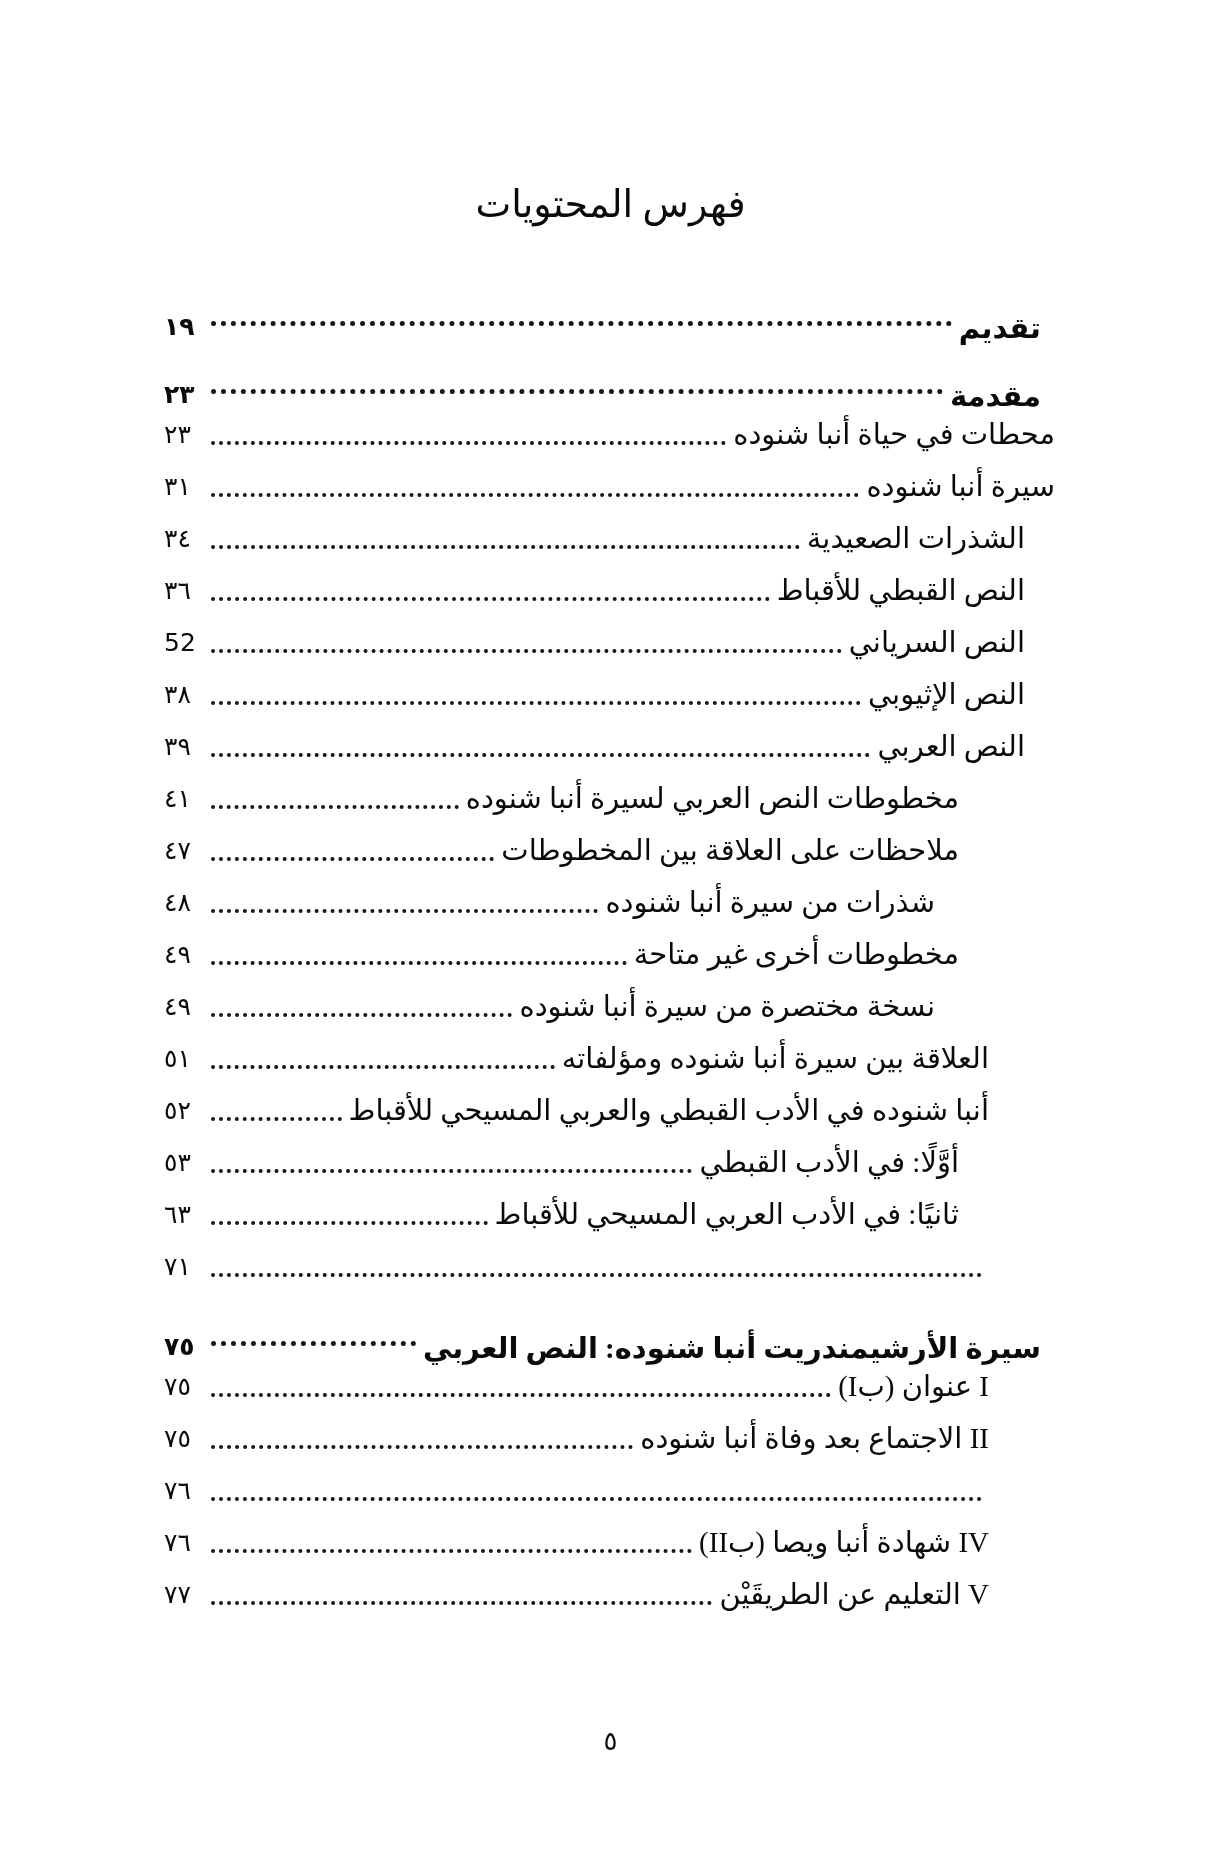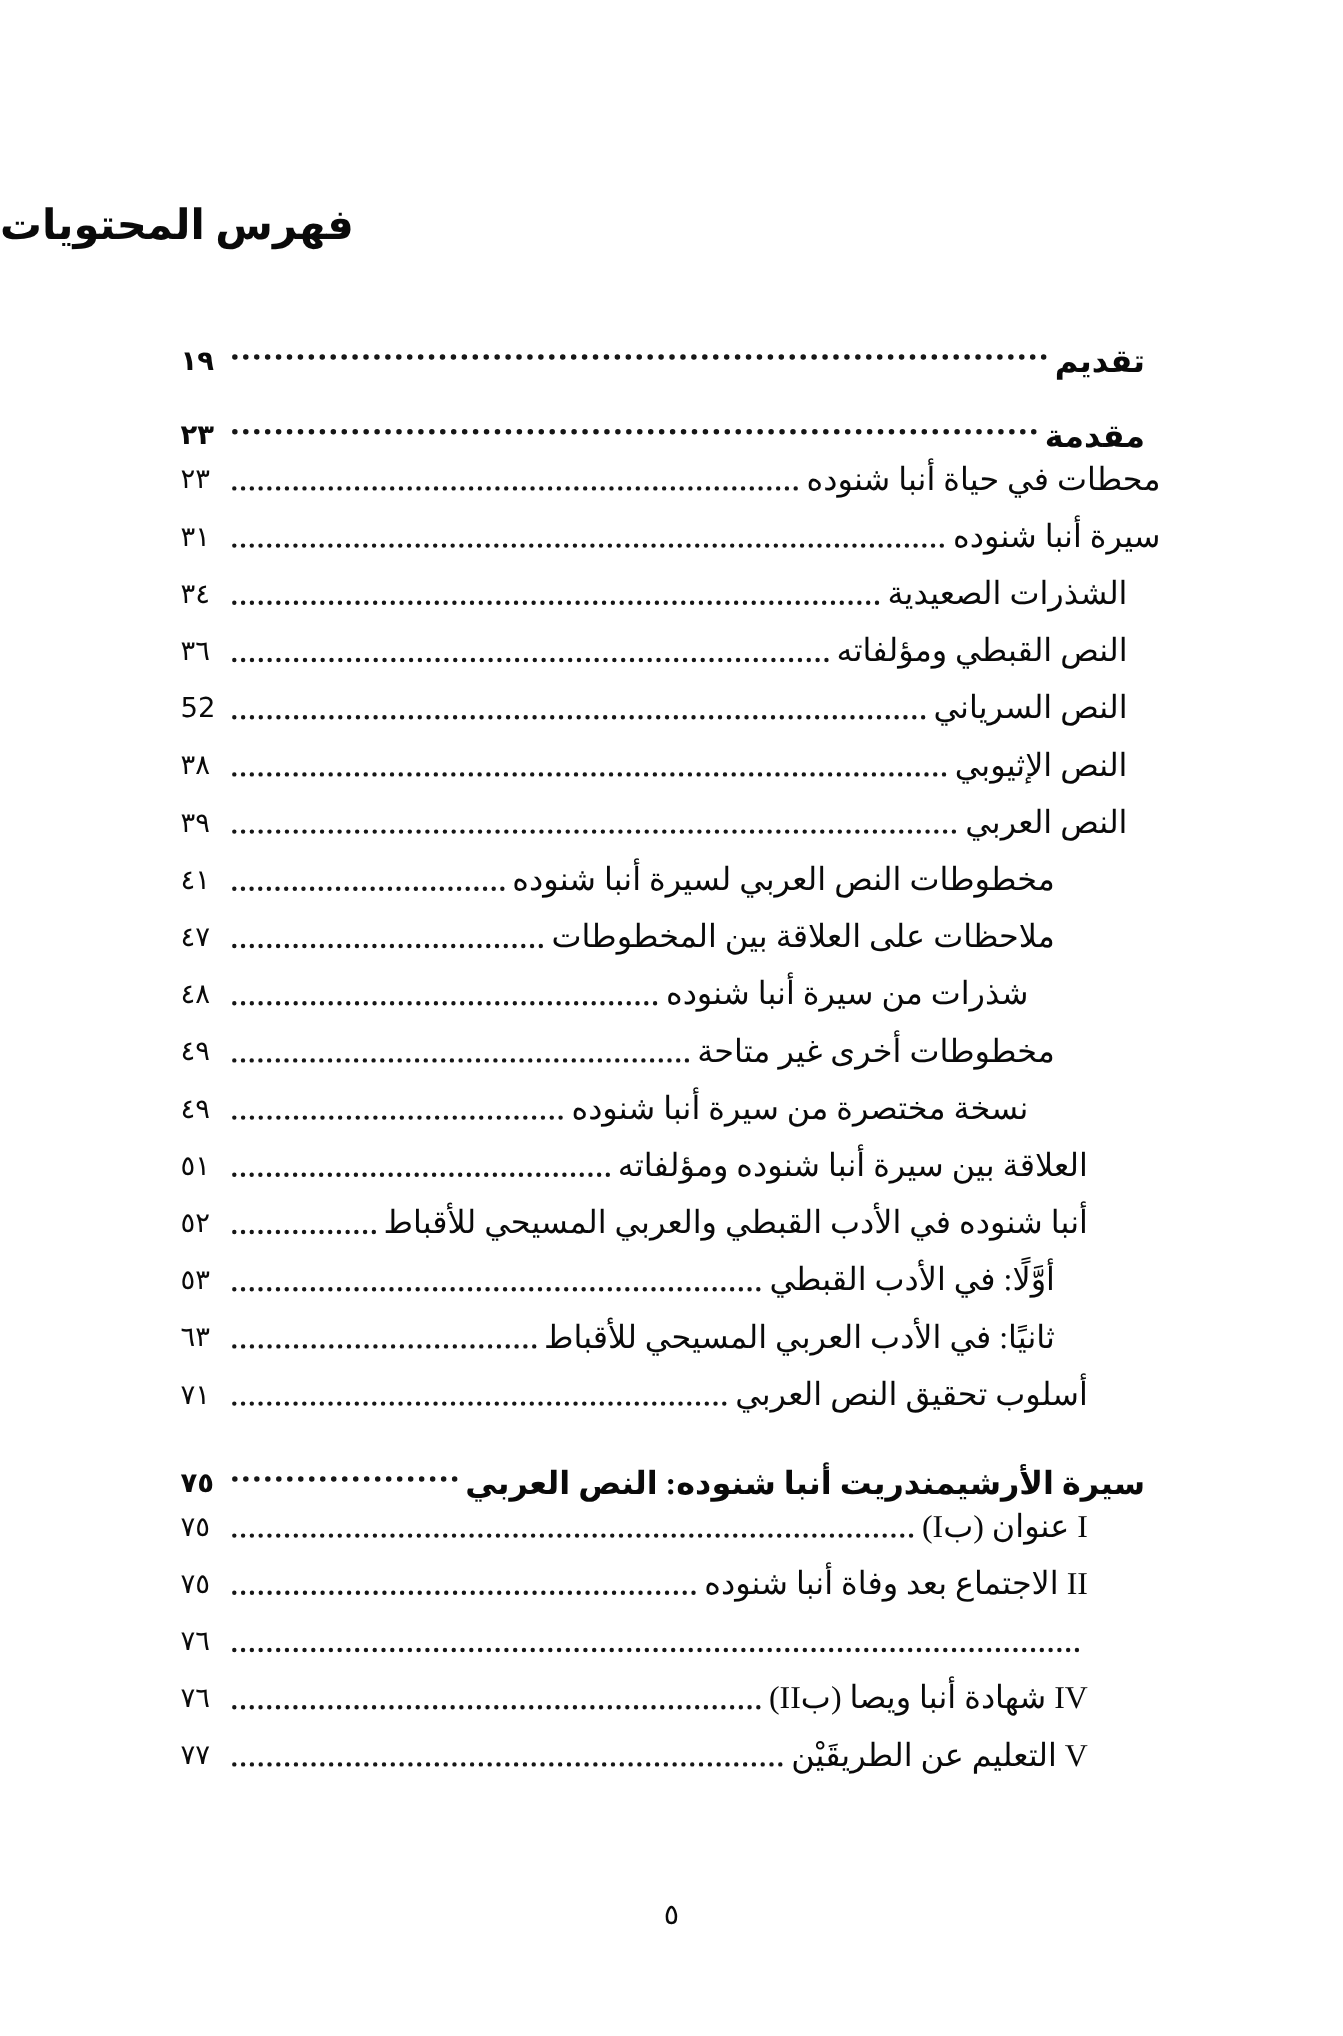--- a/index.html
+++ b/index.html
@@ -10,23 +10,23 @@
     color: #0a0a0a;
     overflow: hidden;
   }
   .page {
     position: relative;
     width: 1221px; height: 1851px;
     background: #fff;
   }
   .doc-title {
     padding-top: 182px;
-    text-align: left;
+    text-align: center;
     font-size: 38px;
-    font-weight: bold;
+    font-weight: normal;
     direction: rtl;
     font-family: "Liberation Serif", "DejaVu Sans", sans-serif;
   }
   .toc {
     margin: 62px 166px 0 164px;
     direction: rtl;
   }
   .row {
     display: flex;
     direction: rtl;
@@ -102,21 +102,21 @@
       <span class="entry-title">سيرة أنبا شنوده</span>
       <span class="dots"></span>
       <span class="entry-page">٣١</span>
     </div>
       <div class="row d3">
       <span class="entry-title">الشذرات الصعيدية</span>
       <span class="dots"></span>
       <span class="entry-page">٣٤</span>
     </div>
       <div class="row d3">
-      <span class="entry-title">النص القبطي ومؤلفاته</span>
+      <span class="entry-title">النص القبطي للأقباط</span>
       <span class="dots"></span>
       <span class="entry-page">٣٦</span>
     </div>
       <div class="row d3">
       <span class="entry-title">النص السرياني</span>
       <span class="dots"></span>
       <span class="entry-page">52</span>
     </div>
       <div class="row d3">
       <span class="entry-title">النص الإثيوبي</span>
@@ -167,21 +167,20 @@
       <span class="entry-title">أوَّلًا: في الأدب القبطي</span>
       <span class="dots"></span>
       <span class="entry-page">٥٣</span>
     </div>
       <div class="row d5">
       <span class="entry-title">ثانيًا: في الأدب العربي المسيحي للأقباط</span>
       <span class="dots"></span>
       <span class="entry-page">٦٣</span>
     </div>
       <div class="row d4">
-      <span class="entry-title">أسلوب تحقيق النص العربي</span>
       <span class="dots"></span>
       <span class="entry-page">٧١</span>
     </div>
       <div class="row d1 bold">
       <span class="entry-title">سيرة الأرشيمندريت أنبا شنوده: النص العربي</span>
       <span class="dots"></span>
       <span class="entry-page">٧٥</span>
     </div>
       <div class="row d4">
       <span class="entry-title">I عنوان (بI)</span>

